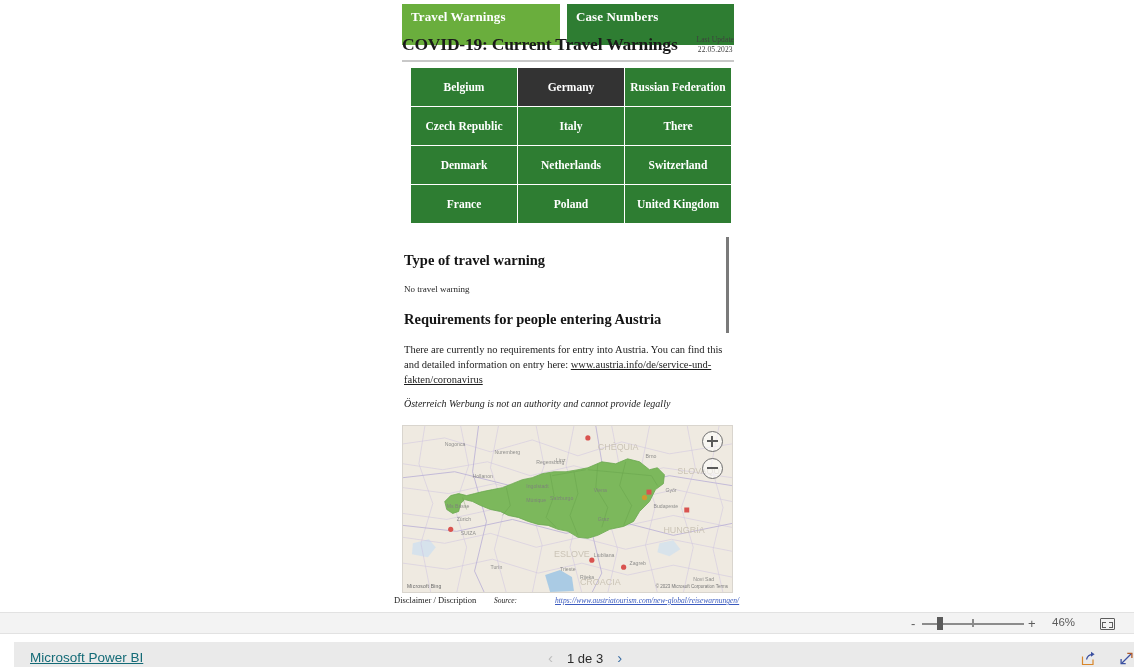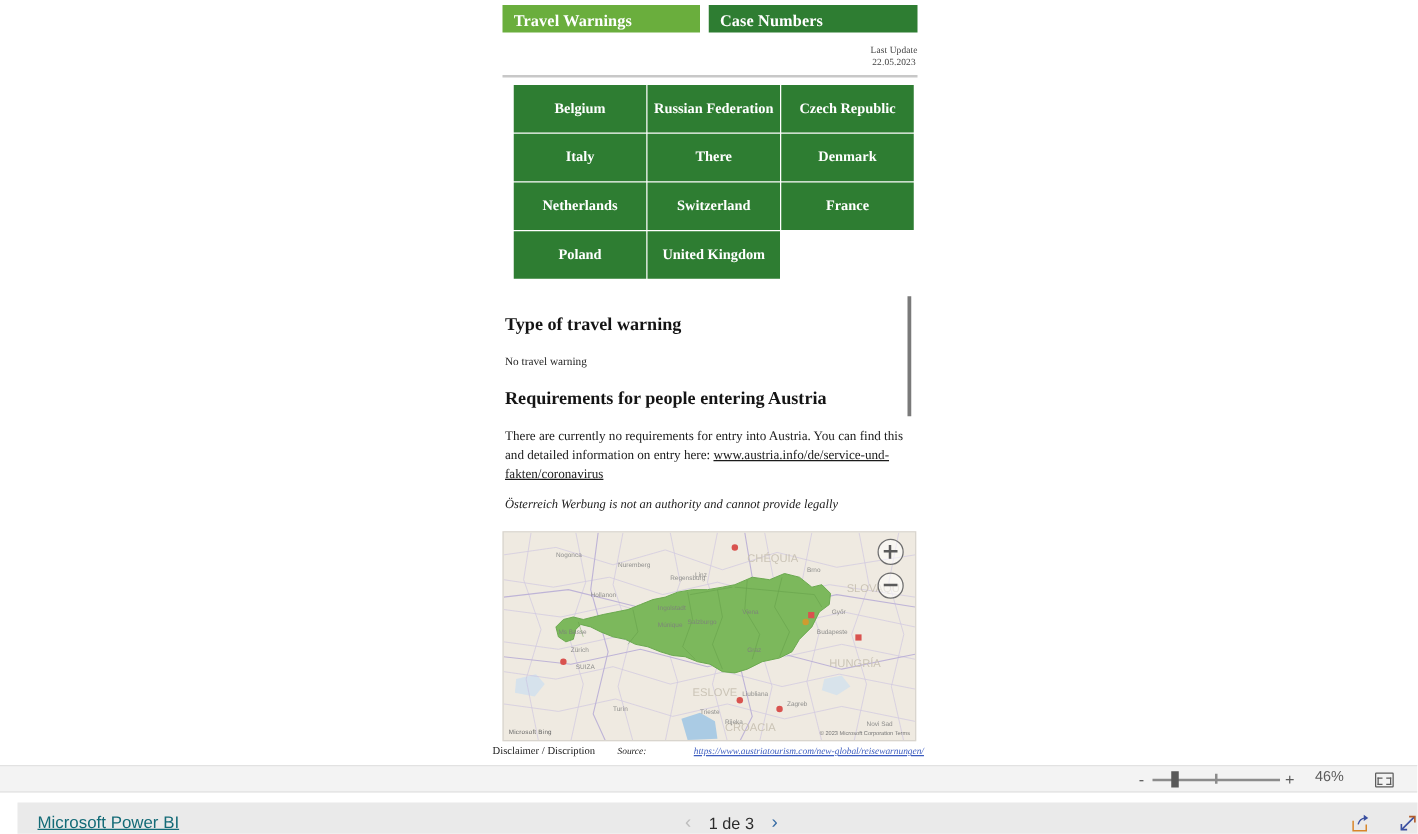--- a/index.html
+++ b/index.html
@@ -29,21 +29,21 @@
   #tab-strip {
     position: absolute;
     left: 402px;
     top: 4px;
     width: 332px;
     height: 29px;
   }
   .tab {
     position: absolute;
     top: 0;
-    height: 22px;
+    height: 41px;
     box-sizing: border-box;
     padding: 5px 0 0 9px;
     color: #ffffff;
     font-family: "Liberation Serif", serif;
     font-size: 13px;
     font-weight: 600;
     letter-spacing: .1px;
     cursor: pointer;
     user-select: none;
   }
@@ -432,30 +432,34 @@
   <div id="tab-strip">
     <div class="tab" id="tab-travel-warnings" style="background: rgb(106, 174, 61);">
       <span>Travel Warnings</span>
     </div>
     <div class="tab" id="tab-case-numbers" style="background: rgb(46, 125, 50);">
       <span>Case Numbers</span>
     </div>
   </div>
 
   <div id="title-row">
+    <div id="page-title">COVID-19: Current Travel Warnings</div>
     <div id="last-update-block">
       <div>Last Update</div>
       <div>22.05.2023</div>
     </div>
   </div>
   <div id="title-rule"></div>
 
   <div id="country-grid">
       <div class="country-cell">
         <span>Belgium</span>
+      </div>
+      <div class="country-cell selected">
+        <span>Germany</span>
       </div>
       <div class="country-cell">
         <span>Russian Federation</span>
       </div>
       <div class="country-cell">
         <span>Czech Republic</span>
       </div>
       <div class="country-cell">
         <span>Italy</span>
       </div>

